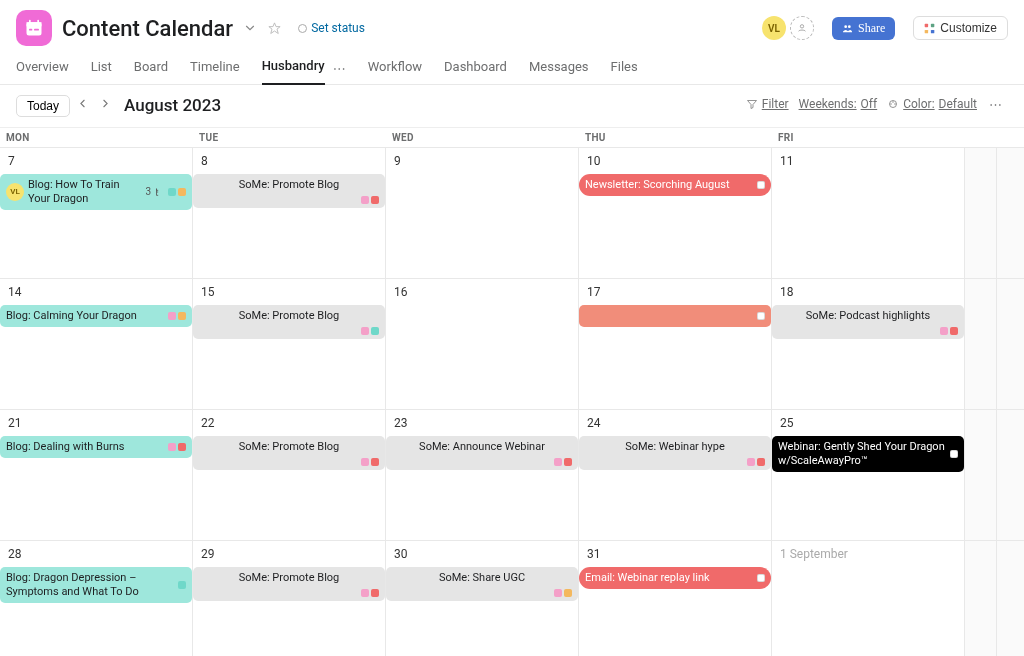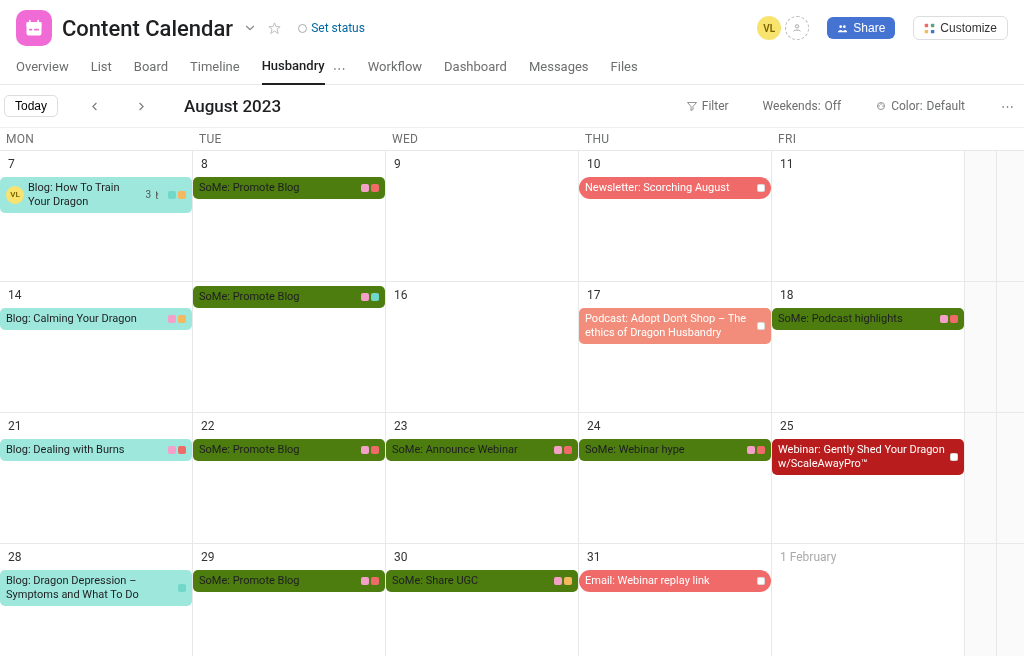--- a/index.html
+++ b/index.html
@@ -10,67 +10,67 @@
   .project-icon { width: 36px; height: 36px; background: #f06bd6; border-radius: 10px; display: flex; align-items: center; justify-content: center; }
   .project-icon svg { width: 20px; height: 20px; }
   .project-title { font-size: 22px; font-weight: 500; }
   .chev { color: #6d6e6f; display:flex; align-items:center; cursor:pointer; }
   .star { color: #bfbfbf; display:flex; align-items:center; cursor:pointer; }
   .set-status { display:flex; align-items:center; gap:4px; color:#0369a1; font-size:12px; margin-left:6px; cursor:pointer; }
   .set-status .circle { width:9px; height:9px; border:1px solid #aaa; border-radius:50%; }
   .header-spacer { flex:1; }
   .avatar { width:24px; height:24px; border-radius:50%; background:#f7e36e; color:#7a6200; font-size:10px; font-weight:600; display:flex; align-items:center; justify-content:center; }
   .add-member { width:24px; height:24px; border-radius:50%; border:1px dashed #bbb; display:flex; align-items:center; justify-content:center; color:#888; font-size:12px; margin-left:-6px; background:#fff; cursor:pointer;}
-  .share-btn { background:#4573d2; color:#fff; border:none; border-radius:6px; padding:4px 10px; font-size:12px; display:flex; align-items:center; gap:5px; cursor:pointer; margin-left:8px; }
+  .share-btn { background:#4573d2; color:#fff; border:none; border-radius:6px; padding:4px 10px; font-size:12px; display:flex; align-items:center; gap:5px; cursor:pointer; margin-left:8px;font-family:Liberation Serif, serif; }
   .customize-btn { background:#fff; border:1px solid #ddd; border-radius:6px; padding:4px 10px; font-size:12px; display:flex; align-items:center; gap:5px; cursor:pointer; margin-left:8px; color:#333; }
 
   
   .tabs { display:flex; align-items:center; gap:22px; padding:0 16px; border-bottom:1px solid #e8e8e8; font-size:13px; color:#6d6e6f; }
   .tab { padding:6px 0 10px 0; cursor:pointer; }
   .tab.active { color:#1e1f21; font-weight:500; border-bottom:2px solid #1e1f21; margin-bottom:-1px; }
   .tab-dots { color:#6d6e6f; cursor:pointer; margin-left:-14px; }
 
   
-  .toolbar { display:flex; align-items:center; padding:10px 4px; gap:26px; }
+  .toolbar { display:flex; align-items:flex-start; padding:10px 16px; gap:2px; }
   .today-btn { border:1px solid #ddd; background:#fff; border-radius:5px; padding:3px 10px; font-size:12px; cursor:pointer; }
   .nav-chev { color:#6d6e6f; cursor:pointer; padding:2px 4px; display:flex; }
   .month-label { font-size:17px; font-weight:500; margin-left:6px; }
   .toolbar-spacer { flex:1; }
-  .tool-item { display:flex; align-items:center; gap:4px; font-size:12px; color:#6d6e6f; cursor:pointer; padding:2px 4px; }
+  .tool-item { display:flex; align-items:center; gap:4px; font-size:12px; color:#6d6e6f; cursor:pointer; padding:2px 4px;text-decoration:underline; }
   .tool-item .ico { display:flex; }
   .dots-menu { cursor:pointer; color:#6d6e6f; padding:2px 6px; }
 
   
   .dayhead-row { display:grid; grid-template-columns: repeat(5, 193px) 32px 32px; border-top:1px solid #eee; }
-  .dayhead { font-size:12px; color:#6d6e6f; padding:4px 6px 4px 6px; font-weight:400; letter-spacing:0.3px; }
+  .dayhead { font-size:10px; color:#6d6e6f; padding:4px 6px 4px 6px; font-weight:700; letter-spacing:0.3px; }
 
   
   .grid { display:grid; grid-template-columns: repeat(5, 193px) 32px 32px; grid-auto-rows: 131px; }
   .cell { border-top:1px solid #e8e8e8; border-right:1px solid #e8e8e8; padding:4px 4px; position:relative; overflow:hidden; }
   .cell:first-child { border-left:none; }
   .daynum { font-size:12px; color:#333; padding:2px 4px 6px 4px; }
   .daynum.dim { color:#aaa; }
   .weekend { background:#fafafa; }
   .weekend .daynum { text-align:center; padding:2px 0 0 0;margin-left:36px; }
 
   
   .event { border-radius:5px; padding:4px 6px; font-size:11px; line-height:1.25; color:#1e1f21; display:flex; align-items:center; gap:4px; margin:0 -4px 3px -4px; position:relative; cursor:pointer; min-height:22px; }
   .event .txt { flex:1; overflow:hidden; }
   .event .e-avatar { width:18px; height:18px; border-radius:50%; background:#f7e36e; color:#7a6200; font-size:8px; font-weight:600; display:flex; align-items:center; justify-content:center; flex-shrink:0; }
   .event .meta { display:flex; align-items:center; gap:3px; font-size:9px; color:#555; }
   .event .meta .count { font-size:10px; }
   .event .dots { display:flex; gap:2px; margin-left:auto; }
   .event .dot { width:8px; height:8px; border-radius:2px; }
 
   .bg-teal   { background:#9ee7dc; }
-  .bg-orange { background:#4d7c0f; }
+  .bg-orange { background:#e5e5e5;flex-direction:column; }
   .bg-red    { background:#f06a6a; color:#fff;border-radius:11px; }
   .bg-salmon { background:#f18d7a; color:#fff; }
   .bg-purple { background:#a e8; } 
-  .bg-purple { background:#b91c1c; color:#fff; }
+  .bg-purple { background:#000000; color:#fff; }
 
   .d-pink   { background:#f4a0c8; }
   .d-orange { background:#f4b85e; }
   .d-teal   { background:#6fd8c9; }
   .d-red    { background:#f06a6a; }
   .d-white  { background:#fff; border:1px solid rgba(0,0,0,0.15); }
 
   .subtask-ico { display:inline-flex; }
 </style>
 </head>
@@ -246,35 +246,35 @@
       <div class="daynum">14</div>
       <div class="event bg-teal">
         <div class="txt">Blog: Calming Your Dragon</div>
         <div class="dots">
           <span class="dot d-pink"></span>
           <span class="dot d-orange"></span>
         </div>
       </div>
     </div>
     <div class="cell">
+      <div class="daynum">15</div>
       <div class="event bg-orange">
         <div class="txt">SoMe: Promote Blog</div>
         <div class="dots">
           <span class="dot d-pink"></span>
           <span class="dot d-teal"></span>
         </div>
       </div>
     </div>
     <div class="cell">
       <div class="daynum">16</div>
     </div>
     <div class="cell">
       <div class="daynum">17</div>
       <div class="event bg-salmon">
-        <div class="txt">Podcast: Adopt Don't Shop – The ethics of Dragon Husbandry</div>
         <div class="dots">
           <span class="dot d-white"></span>
         </div>
       </div>
     </div>
     <div class="cell">
       <div class="daynum">18</div>
       <div class="event bg-orange">
         <div class="txt">SoMe: Podcast highlights</div>
         <div class="dots">
@@ -376,21 +376,21 @@
     <div class="cell">
       <div class="daynum">31</div>
       <div class="event bg-red">
         <div class="txt">Email: Webinar replay link</div>
         <div class="dots">
           <span class="dot d-white"></span>
         </div>
       </div>
     </div>
     <div class="cell">
-      <div class="daynum dim">1 February</div>
+      <div class="daynum dim">1 September</div>
     </div>
     <div class="cell weekend">
       <div class="daynum dim">2</div>
     </div>
     <div class="cell weekend">
       <div class="daynum dim">3</div>
     </div>
   </div>
 
 </body></html>

